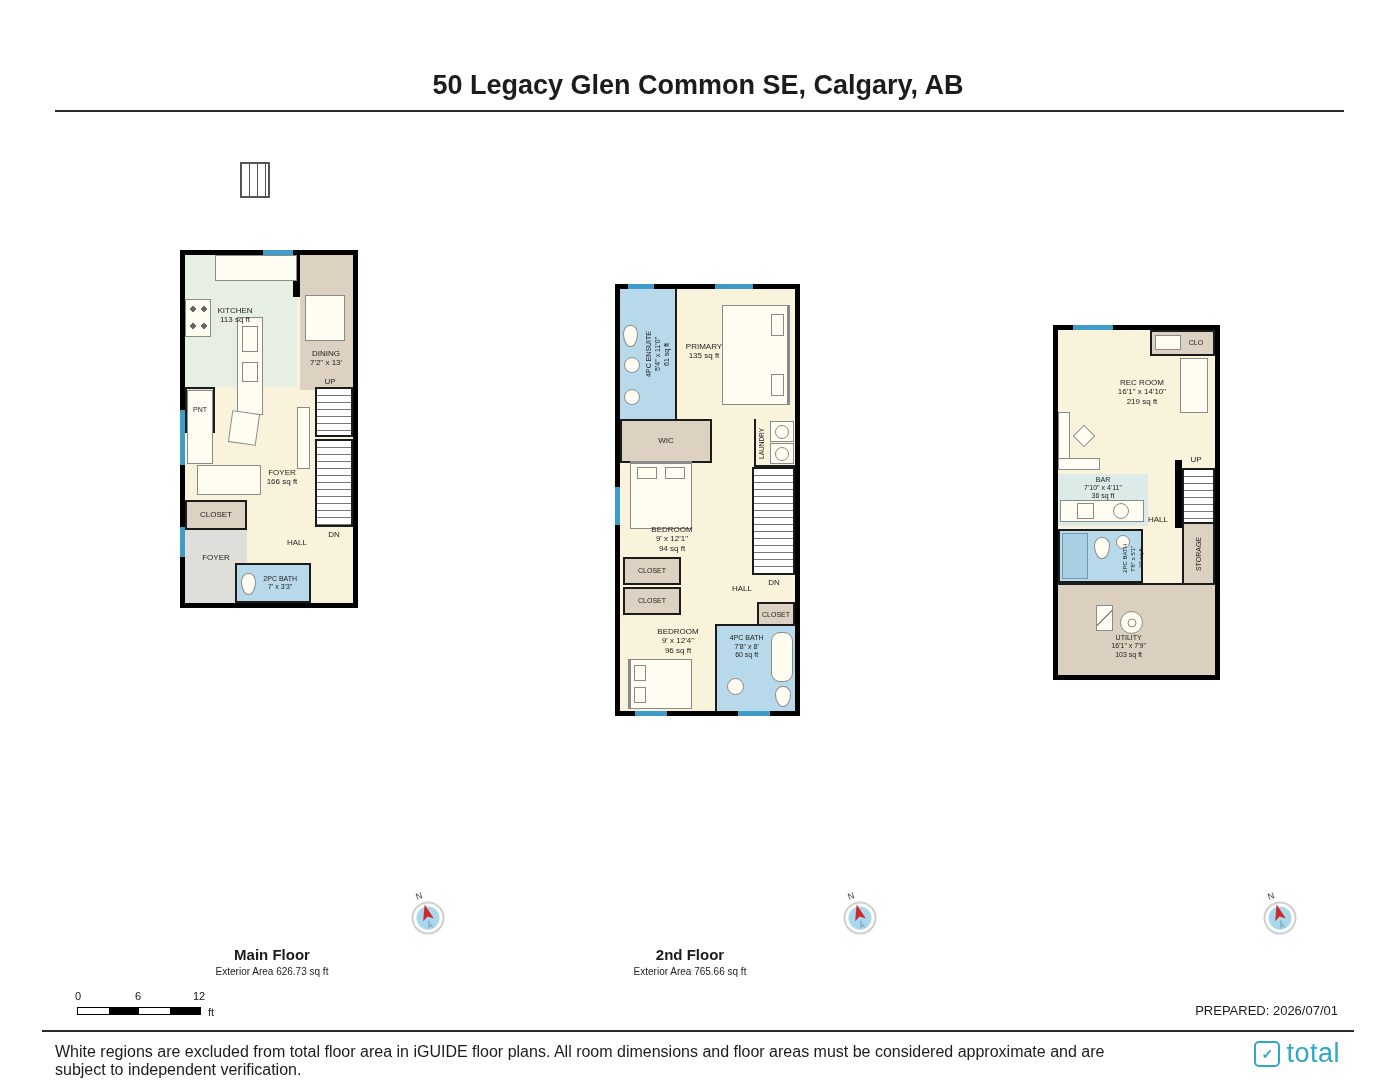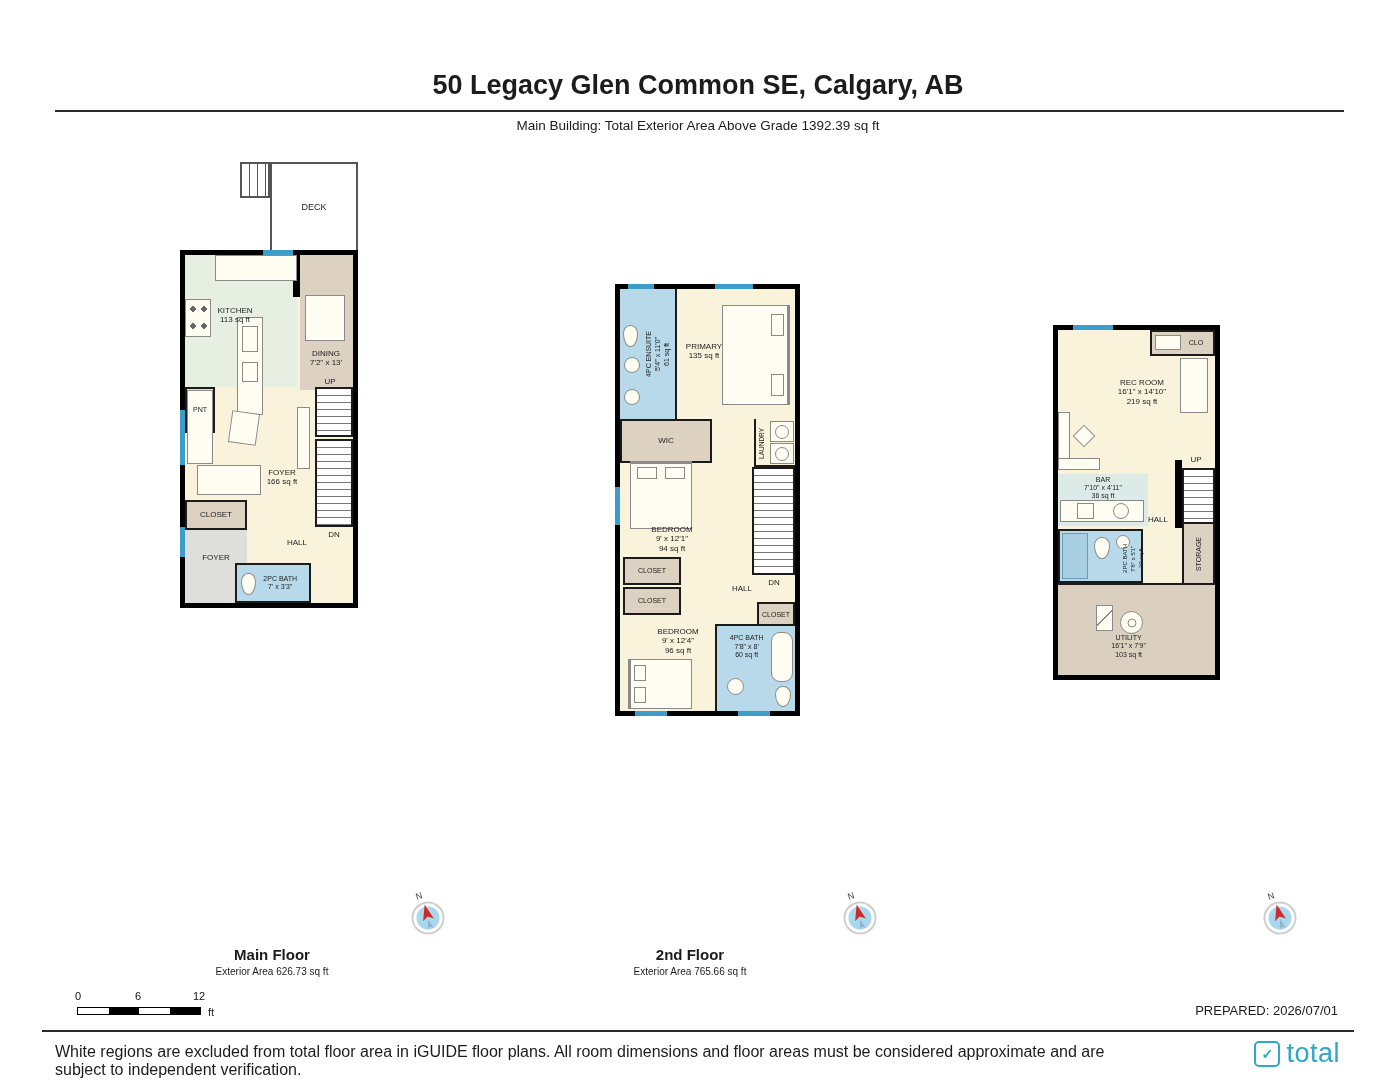--- a/index.html
+++ b/index.html
@@ -49,27 +49,21 @@
       background:linear-gradient(to right, #fff 0 25%, #000 25% 50%, #fff 50% 75%, #000 75% 100%); }
   .tick { position:absolute; font-size:11px; color:#111; transform:translateX(-50%); }
 </style>
 </head>
 <body>
 
 <div id="page">
 
   <div class="title" style="top:48px;font-size:27px">50 Legacy Glen Common SE, Calgary, AB</div>
   <div class="hrline" style="top:88px;left:55px;right:52px"></div>
-  <div class="title" style="top:96px;font-size:13.5px;font-weight:normal">Main Building: Total Exterior Area Above Grade 1392.39 sq ft</div>
-
-  <div class="abs" style="left:270px;top:140px;width:88px;height:90px;border:2px solid #555;background:#fff">
-    <div class="rlabel" style="left:50%;top:50%">
-        <span>DECK</span>
-      </div>
-  </div>
+
   <div class="abs" style="left:240px;top:140px;width:30px;height:36px;border:2px solid #555;background:#fff repeating-linear-gradient(to right, transparent 0 7px, #555 7px 8px)"></div>
 
   <div class="shell" style="left:180px;top:228px;width:178px;height:358px">
 
     <div class="room" style="left:0;top:0;width:112px;height:132px;background:#E7EFE3"></div>
     <div class="f" style="left:30px;top:0;width:82px;height:26px"></div>
     <div class="f stove" style="left:0;top:44px;width:26px;height:38px"></div>
     <div class="f" style="left:52px;top:62px;width:26px;height:98px">
       <div class="abs" style="left:4px;top:8px;width:16px;height:26px;border:1px solid #8a8a8a"></div>
       <div class="abs" style="left:4px;top:44px;width:16px;height:20px;border:1px solid #8a8a8a"></div>

